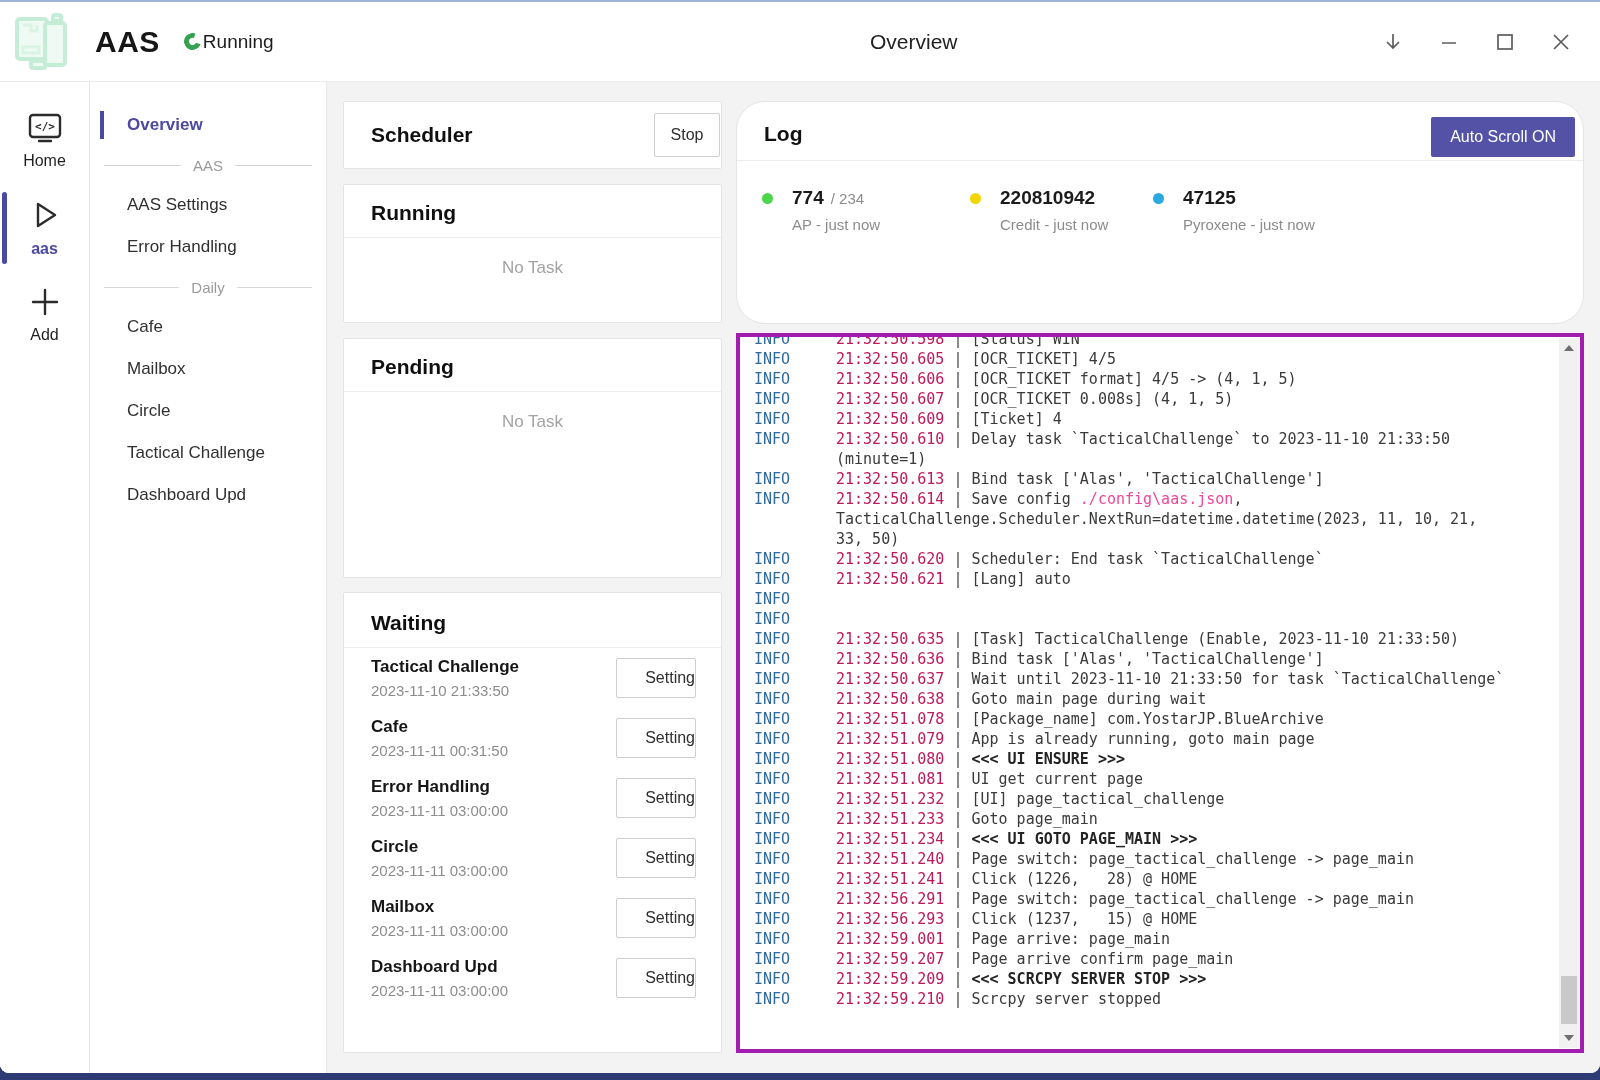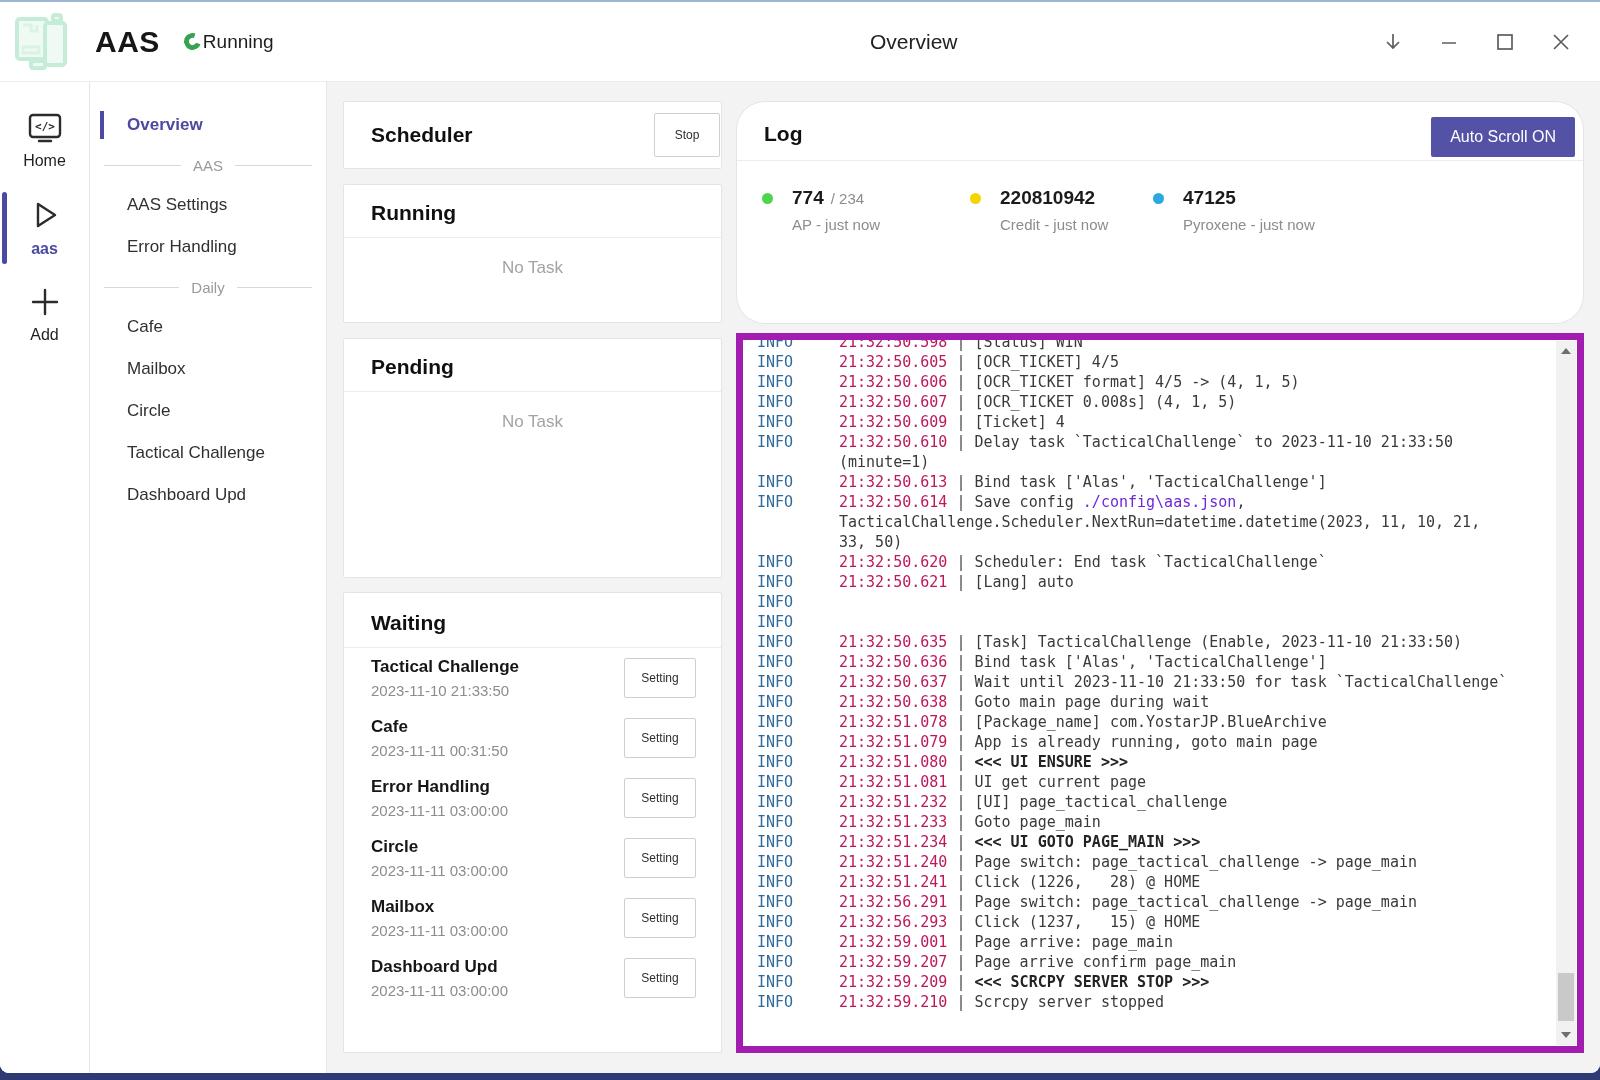--- a/index.html
+++ b/index.html
@@ -52,68 +52,68 @@
   .col-right { flex:1; min-width:0; display:flex; flex-direction:column; }
   .card { background:#fff; border:1px solid #e4e4e4; border-radius:2px; }
 
   .card-title { font-size:21px; font-weight:600; color:#101010; }
 
   
   .scheduler-card { height:68px; flex:none; display:flex; align-items:center;
                     padding:0 1px 0 27px; margin-bottom:15px; }
   .scheduler-card .card-title { flex:1; }
   .btn-outline { background:#fff; border:1px solid #cfcfcf; border-radius:2px;
-                 font-size:12px; color:#2e2e2e; cursor:pointer;
+                 font-size:16px; color:#2e2e2e; cursor:pointer;
                  font-family:"Liberation Sans",sans-serif; }
   .stop-btn { width:66px; height:44px; }
 
   
   .task-card { flex:none; margin-bottom:15px; }
   .task-card .card-head { padding:16px 0 12px 27px; border-bottom:1px solid #ececec; }
   .empty-text { text-align:center; color:#a3a3a3; font-size:17px; padding-top:20px; }
   .running-card { height:139px; }
   .pending-card { height:240px; margin-bottom:14px; }
 
   
   .waiting-card { flex:1; min-height:0; overflow:hidden; }
   .waiting-card .card-head { padding:18px 0 12px 27px; border-bottom:1px solid #ececec; }
   .wait-row { display:flex; align-items:center; padding:9px 25px 9px 27px; }
   .wait-info { flex:1; min-width:0; }
   .wait-name { font-size:17px; font-weight:700; color:#161616; }
   .wait-time { font-size:15px; color:#8c8c8c; margin-top:5px; }
-  .setting-btn { width:72px; height:40px; flex:none; }
+  .setting-btn { width:80px; height:40px; flex:none;text-align:right; }
 
   
   .log-card { flex:none; height:223px; position:relative; margin-bottom:9px;border-radius:29px; }
   .log-card .card-head { padding:20px 0 14px 27px; border-bottom:1px solid #ececec; }
   .autoscroll-btn { position:absolute; right:8px; top:15px; height:40px; padding:0 19px;
                     background:#5452a6; color:#fff; border:none; border-radius:2px;
                     font-size:16px; cursor:pointer; font-family:"Liberation Sans",sans-serif; }
   .stats { display:flex; padding:26px 0 0 25px; }
   .stat { margin-right:0; }
   .stat:nth-child(1) { width:208px; }
   .stat:nth-child(2) { width:183px; }
   .stat-top { display:flex; align-items:center; }
   .stat-dot { width:11px; height:11px; border-radius:50%; flex:none; margin-right:19px; }
   .stat-value { font-size:19px; font-weight:700; color:#1b1b1b; }
   .stat-suffix { font-size:15px; color:#8c8c8c; margin-left:7px; }
   .stat-label { font-size:15px; color:#8c8c8c; margin-top:7px; padding-left:30px; }
 
   
-  .console { flex:1; min-height:0; background:#fff; border:7px solid #a21caf; position:relative;
+  .console { flex:1; min-height:0; background:#fff; border:4px solid #a21caf; position:relative;
              overflow:hidden; font-family:"DejaVu Sans Mono","Liberation Mono",monospace;
              font-size:15px; line-height:20px; }
   .log-lines { margin-top:-8px; padding:0 34px 0 14px; }
   .log-entry { display:flex; }
   .l-level { width:82px; flex:none; color:#2e6a9e; }
   .l-rest { flex:1; min-width:0; white-space:pre-wrap; word-break:break-word; color:#3a3a3a; }
   .l-time { color:#be185d;text-align:center; }
   .l-pipe { color:#4a4a4a; }
   .l-b { font-weight:bold; color:#232323; }
-  .l-path { color:#6d28d9; }
+  .l-path { color:#ec4899; }
 
   
   .scrollbar { position:absolute; top:1px; bottom:1px; right:1px; width:20px; background:#f1f1f1;
                display:flex; flex-direction:column; align-items:center; }
   .sb-arrow { width:20px; height:20px; display:flex; align-items:center; justify-content:center; flex:none; }
   .sb-arrow svg { fill:#6e6e6e; }
   .sb-track { flex:1; position:relative; width:100%; }
   .sb-thumb { position:absolute; bottom:4px; left:2px; right:2px; height:48px; background:#c9c9c9; }
 </style>
 </head>

